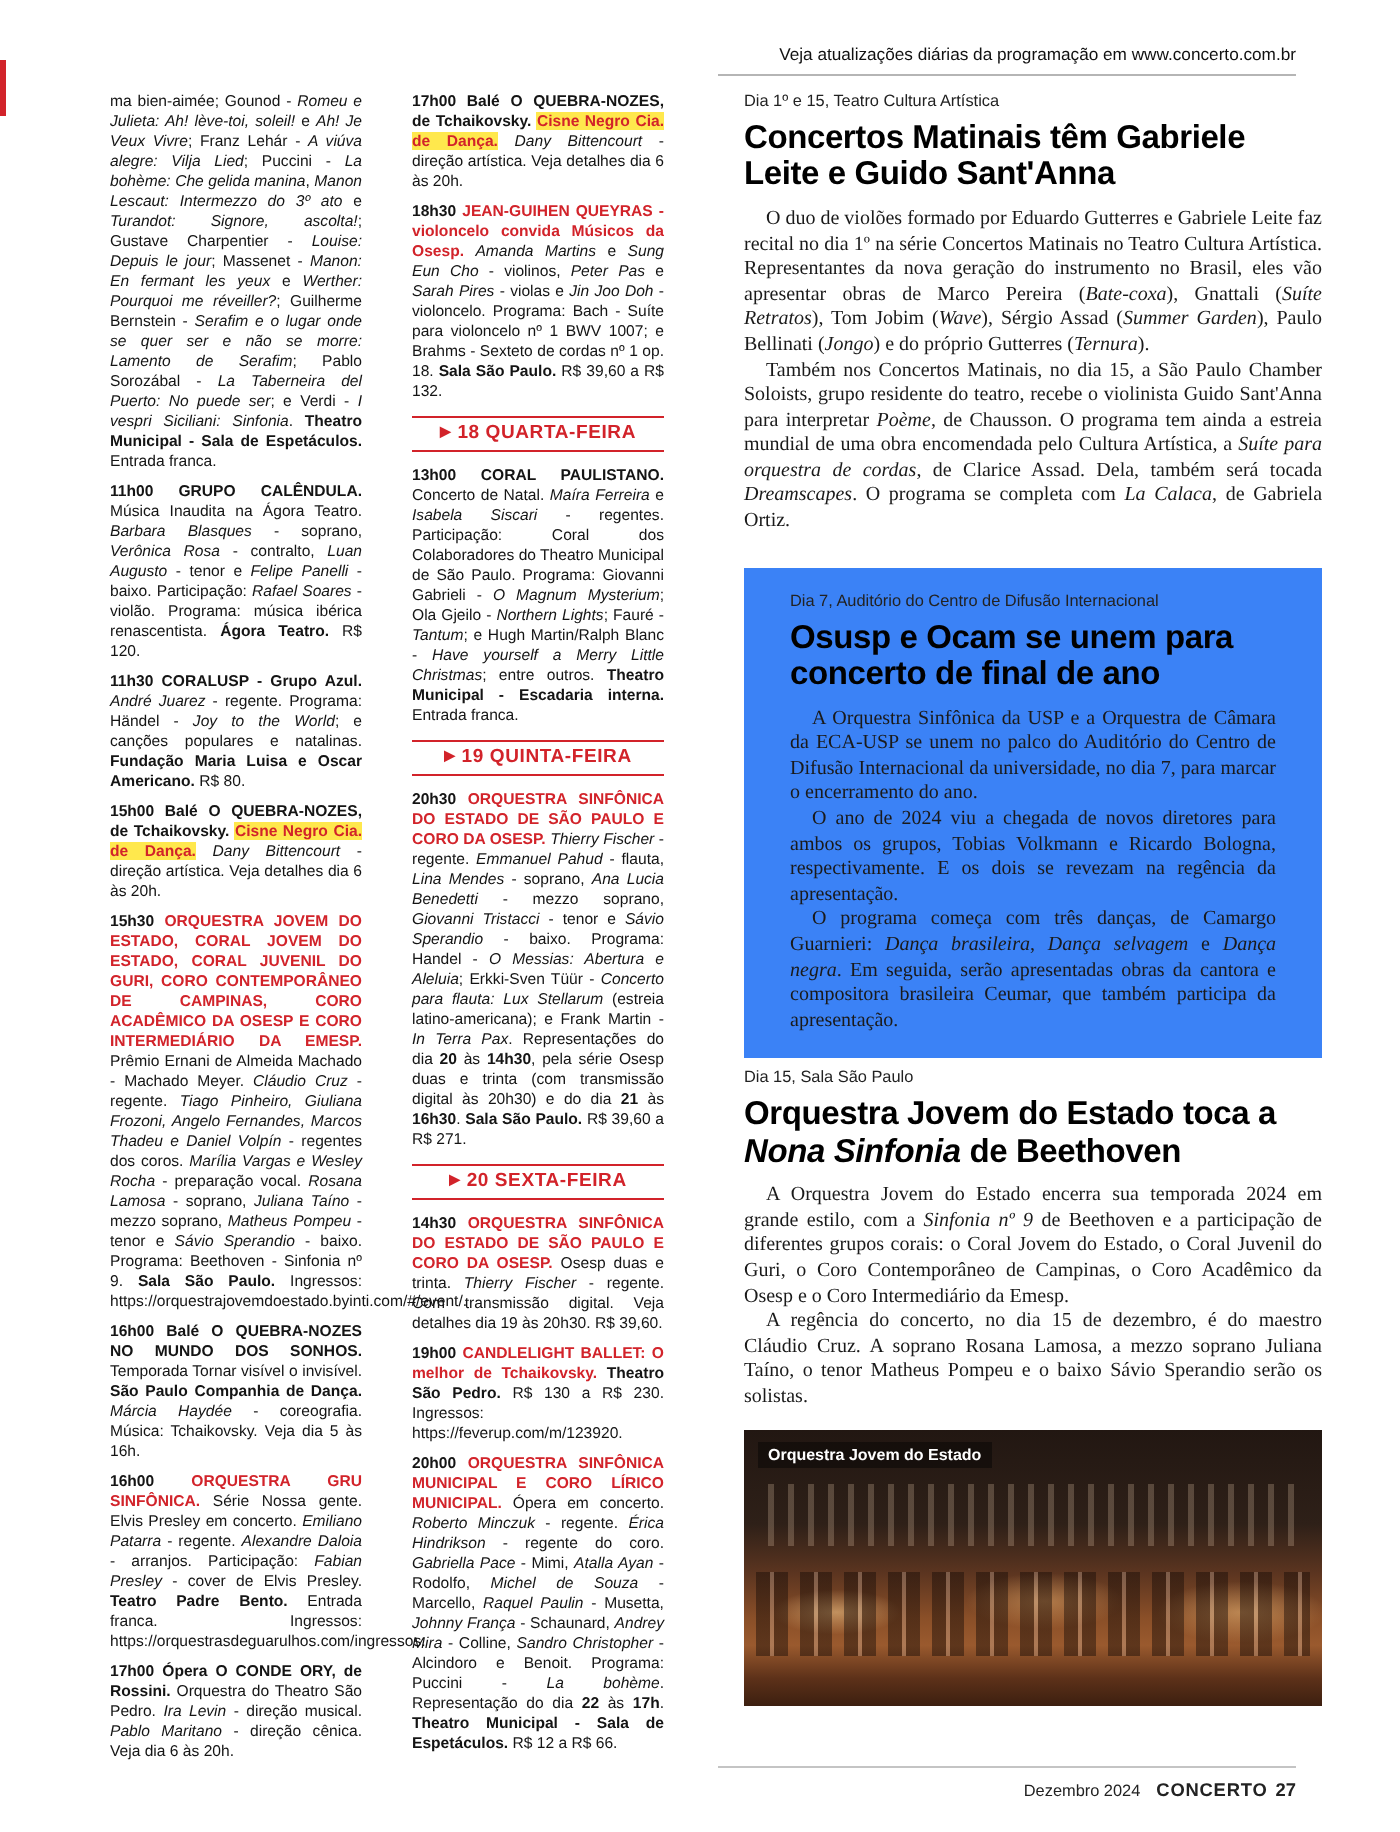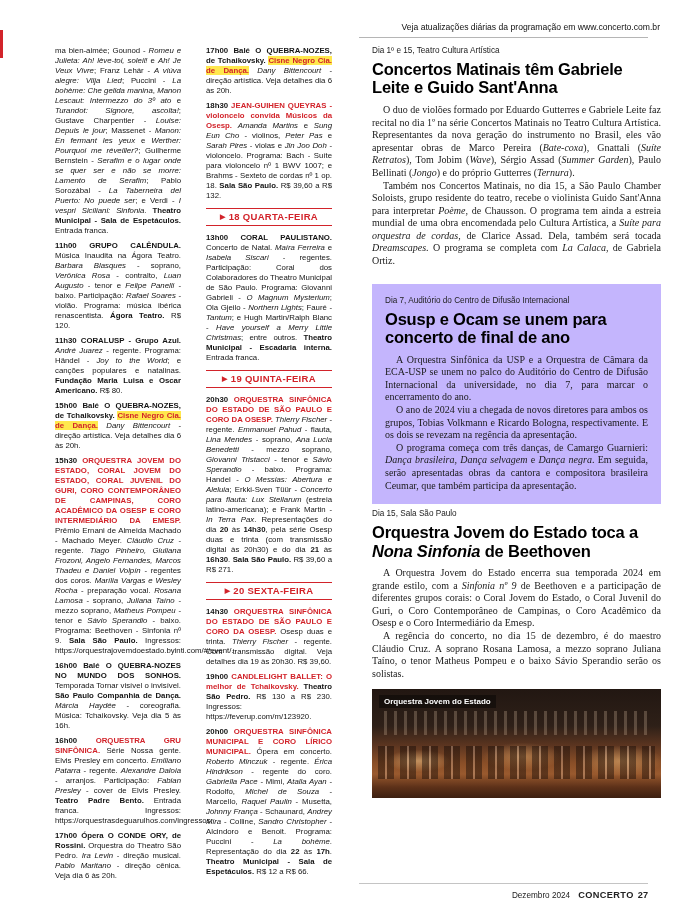--- a/index.html
+++ b/index.html
@@ -1,21 +1,21 @@
 <!DOCTYPE html>
 <html><head>
 <meta charset="utf-8">
 <style>
   * { margin:0; padding:0; box-sizing:border-box; }
   html,body { width:700px; height:916px; }
   body { background:#ffffff; font-family:"Liberation Sans", sans-serif; color:#1a1a1a; position:relative; overflow:hidden; }
 
   .redtick { position:absolute; left:0; top:30px; width:3px; height:28px; background:#d2232a; }
 
-  .topnote { position:absolute; top:22px; right:40px; font-size:8.6px; color:#111;text-align:center; }
+  .topnote { position:absolute; top:22px; right:52px; font-size:8.6px; color:#111;text-align:center; }
   .toprule { position:absolute; top:37px; left:359px; width:289px; border-top:1px solid #b5b5b5; }
 
   .col { position:absolute; top:46px; font-size:7.8px; line-height:10px; text-align:justify; color:#141414; }
   .col1 { left:55px; width:126px; }
   .col2 { left:206px; width:126px; }
   .event { margin-bottom:5px; }
   .rd { color:#d2232a; }
   .hl { background:#ffe84d; }
   b { font-weight:bold; }
   i { font-style:italic; }
@@ -24,24 +24,24 @@
          border-top:1.2px solid #d2232a; border-bottom:1.2px solid #d2232a; padding:2.5px 0; margin:7px 0; }
   .tri { font-size:7px; margin-right:3px; position:relative; top:-0.5px; }
 
   .colright { position:absolute; left:372px; top:46px; width:289px; }
   .kicker { font-size:8.2px; color:#222; margin-bottom:5px; }
   .headline { font-family:"Liberation Sans", sans-serif; font-weight:bold; font-size:16.5px; line-height:1.12;
               letter-spacing:-0.2px; color:#000; margin-bottom:7px; }
   .body-serif { font-family:"Liberation Serif", serif; font-size:10px; line-height:12.6px; text-align:justify; }
   .body-serif p { text-indent:11px; }
 
-  .graybox { background:#c4b5fd; padding:12px 13px; margin-top:16px; }
+  .graybox { background:#3b82f6; padding:12px 23px; margin-top:16px; }
   .art3 { margin-top:5px; }
 
-  .photo { position:relative; width:289px; height:109px; margin-top:9px; overflow:hidden;
+  .photo { position:relative; width:289px; height:138px; margin-top:9px; overflow:hidden;
     background:
       radial-gradient(ellipse 46px 16px at 16% 66%, rgba(255,214,150,.50), transparent 70%),
       radial-gradient(ellipse 56px 20px at 52% 62%, rgba(255,196,124,.42), transparent 70%),
       radial-gradient(ellipse 60px 22px at 86% 66%, rgba(255,205,135,.45), transparent 70%),
       linear-gradient(180deg, #221712 0%, #2e2018 34%, #5c3520 52%, #8a4f28 68%, #9a5a2e 78%, #5d3119 90%, #3c1f10 100%);
   }
   .choir-row { position:absolute; left:4%; right:4%; top:20%; height:22%; opacity:.45;
     background: repeating-linear-gradient(90deg, rgba(235,206,176,.55) 0 3px, transparent 3px 10px); }
   .players-row { position:absolute; left:2%; right:2%; top:52%; height:30%; opacity:.6;
     background: repeating-linear-gradient(90deg, rgba(20,10,6,.75) 0 7px, rgba(250,240,230,.35) 7px 9px, rgba(20,10,6,.75) 9px 16px, transparent 16px 22px); }

